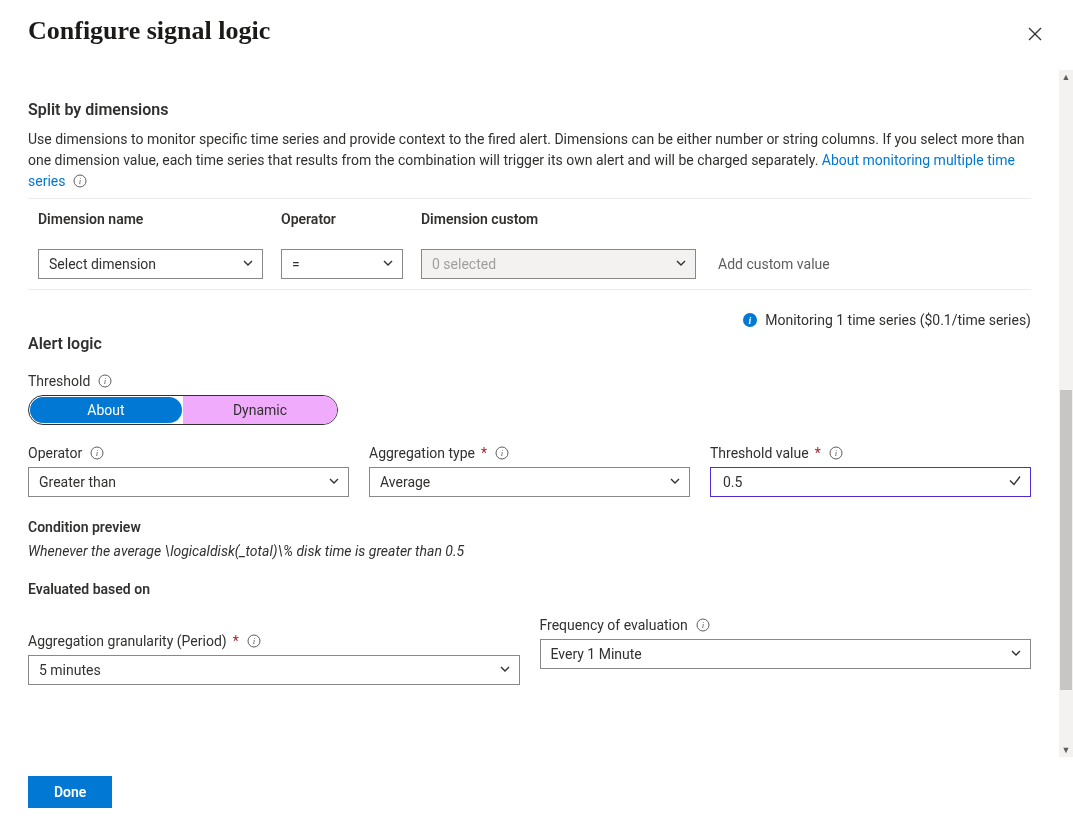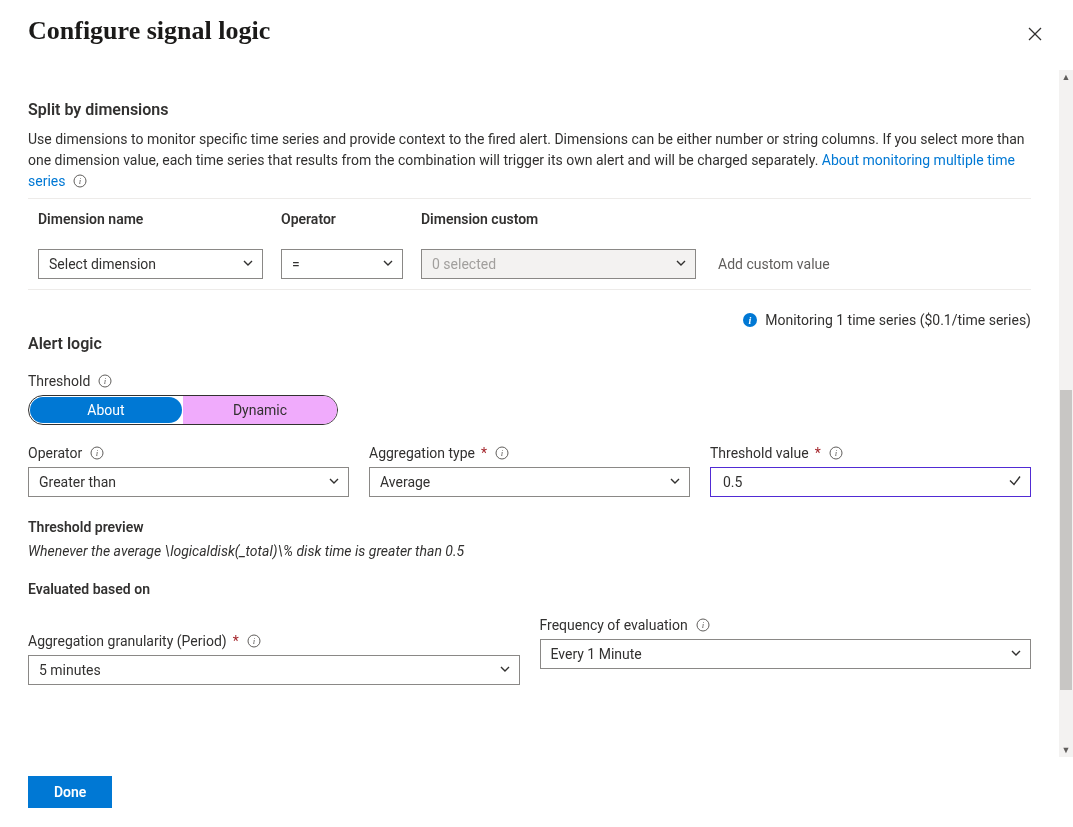--- a/index.html
+++ b/index.html
@@ -406,21 +406,21 @@
         </div>
         <div class="input valid">
           <input value="0.5" style="">
           <span class="check"><svg viewBox="0 0 14 14">
                 <polyline points="2,7 6,11 12,3"></polyline>
               </svg></span>
         </div>
       </div>
     </div>
 
-    <div class="subheading">Threshold preview</div>
+    <div class="subheading">Condition preview</div>
     <p class="preview-text">Whenever the average \logicaldisk(_total)\% disk time is greater than 0.5</p>
 
     <div class="subheading">Evaluated based on</div>
 
     <div class="row2">
       <div>
         <div class="field-label" style="margin-top:28px">
           <span>Aggregation granularity (Period)</span>
             <span class="req">*</span>
           <span class="info-icon gray">

